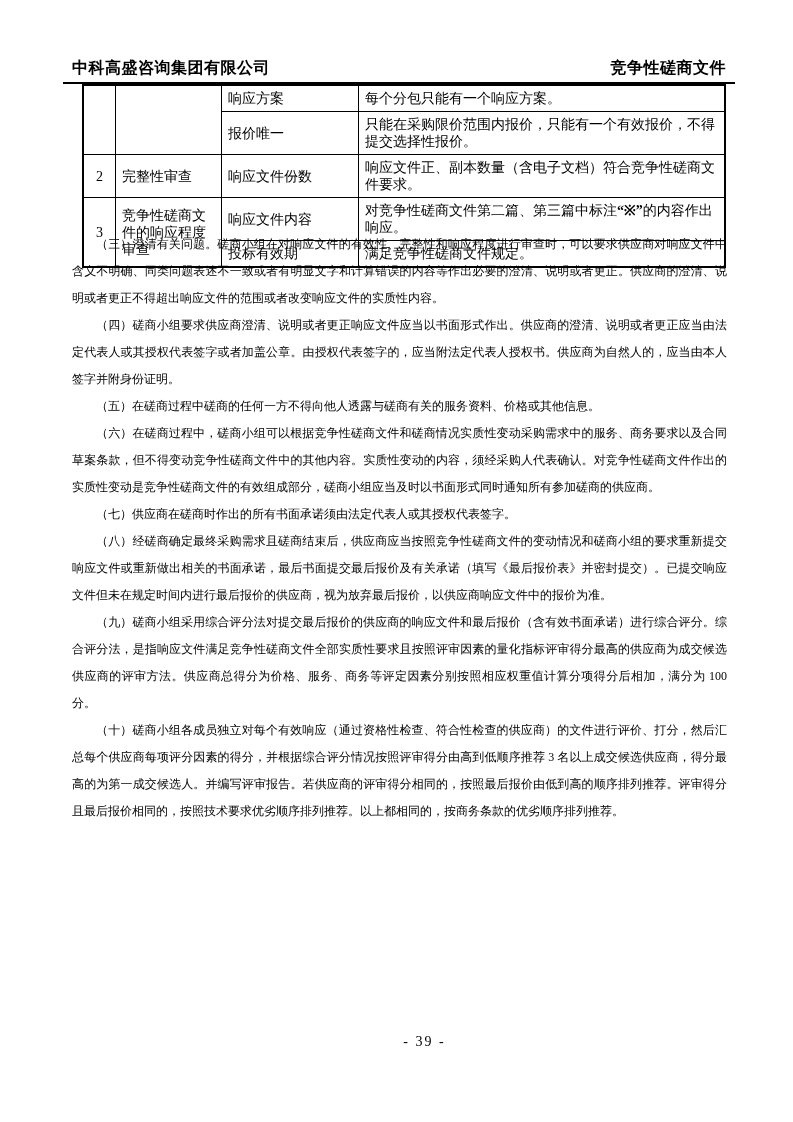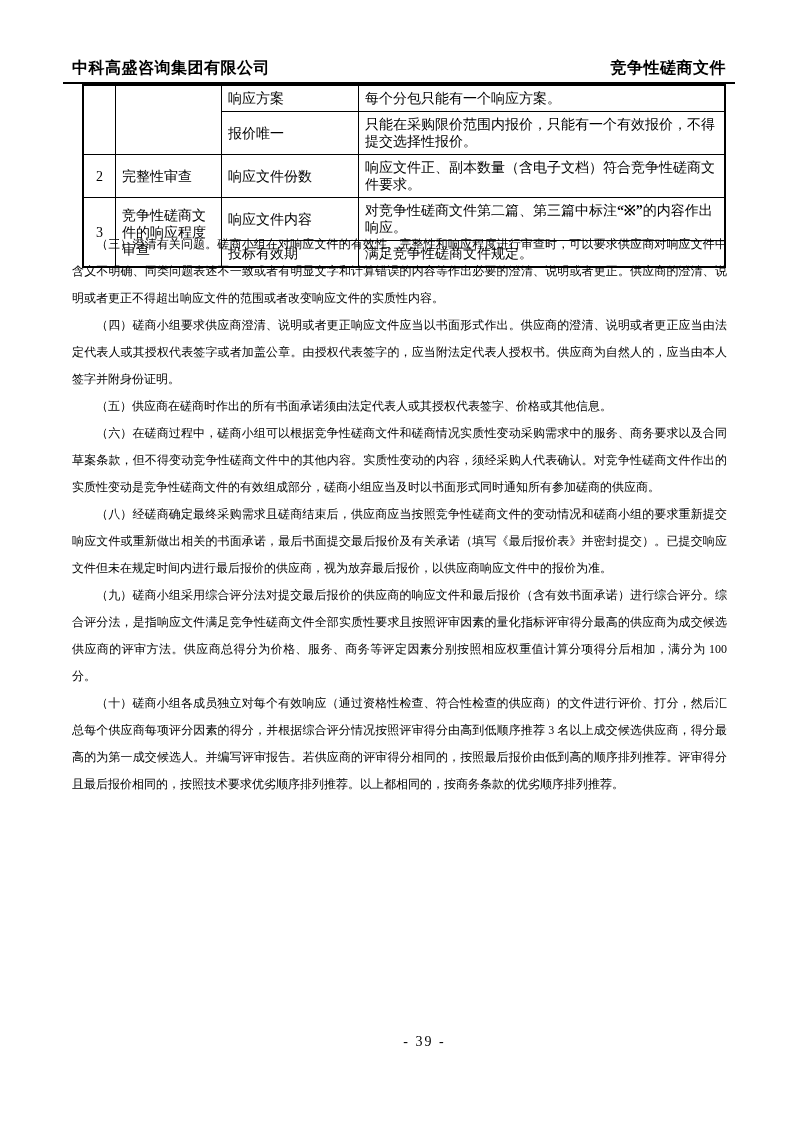--- a/index.html
+++ b/index.html
@@ -115,22 +115,23 @@
       <tr>
         <td class="c-item">投标有效期</td>
         <td class="c-desc">满足竞争性磋商文件规定。</td>
       </tr>
     </tbody>
   </table>
 
   <div class="body-text">
     <p>（三）澄清有关问题。磋商小组在对响应文件的有效性、完整性和响应程度进行审查时，可以要求供应商对响应文件中含义不明确、同类问题表述不一致或者有明显文字和计算错误的内容等作出必要的澄清、说明或者更正。供应商的澄清、说明或者更正不得超出响应文件的范围或者改变响应文件的实质性内容。</p>
     <p>（四）磋商小组要求供应商澄清、说明或者更正响应文件应当以书面形式作出。供应商的澄清、说明或者更正应当由法定代表人或其授权代表签字或者加盖公章。由授权代表签字的，应当附法定代表人授权书。供应商为自然人的，应当由本人签字并附身份证明。</p>
-    <p>（五）供应商在磋商时作出的所有书面承诺须由法定代表人或其授权代表签字、价格或其他信息。</p>
+    <p>（五）在磋商过程中磋商的任何一方不得向他人透露与磋商有关的服务资料、价格或其他信息。</p>
     <p>（六）在磋商过程中，磋商小组可以根据竞争性磋商文件和磋商情况实质性变动采购需求中的服务、商务要求以及合同草案条款，但不得变动竞争性磋商文件中的其他内容。实质性变动的内容，须经采购人代表确认。对竞争性磋商文件作出的实质性变动是竞争性磋商文件的有效组成部分，磋商小组应当及时以书面形式同时通知所有参加磋商的供应商。</p>
+    <p>（七）供应商在磋商时作出的所有书面承诺须由法定代表人或其授权代表签字。</p>
     <p>（八）经磋商确定最终采购需求且磋商结束后，供应商应当按照竞争性磋商文件的变动情况和磋商小组的要求重新提交响应文件或重新做出相关的书面承诺，最后书面提交最后报价及有关承诺（填写《最后报价表》并密封提交）。已提交响应文件但未在规定时间内进行最后报价的供应商，视为放弃最后报价，以供应商响应文件中的报价为准。</p>
     <p>（九）磋商小组采用综合评分法对提交最后报价的供应商的响应文件和最后报价（含有效书面承诺）进行综合评分。综合评分法，是指响应文件满足竞争性磋商文件全部实质性要求且按照评审因素的量化指标评审得分最高的供应商为成交候选供应商的评审方法。供应商总得分为价格、服务、商务等评定因素分别按照相应权重值计算分项得分后相加，满分为 100 分。</p>
     <p>（十）磋商小组各成员独立对每个有效响应（通过资格性检查、符合性检查的供应商）的文件进行评价、打分，然后汇总每个供应商每项评分因素的得分，并根据综合评分情况按照评审得分由高到低顺序推荐 3 名以上成交候选供应商，得分最高的为第一成交候选人。并编写评审报告。若供应商的评审得分相同的，按照最后报价由低到高的顺序排列推荐。评审得分且最后报价相同的，按照技术要求优劣顺序排列推荐。以上都相同的，按商务条款的优劣顺序排列推荐。</p>
   </div>
 
   <div class="footer">
     <span>- 39 -</span>
   </div>
 
 </div>

